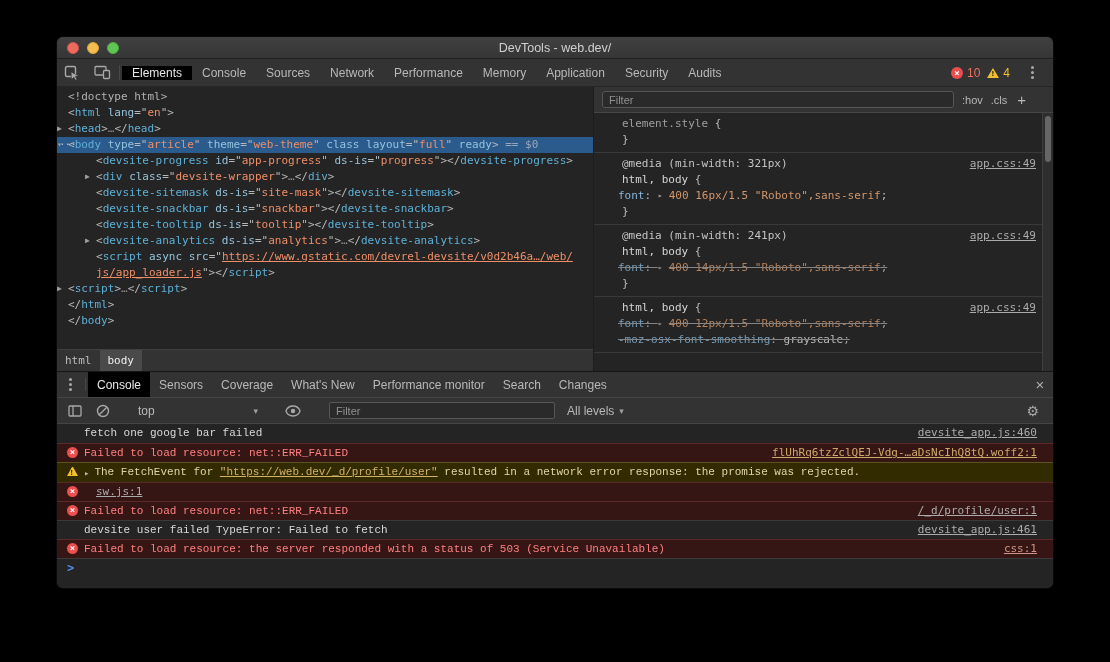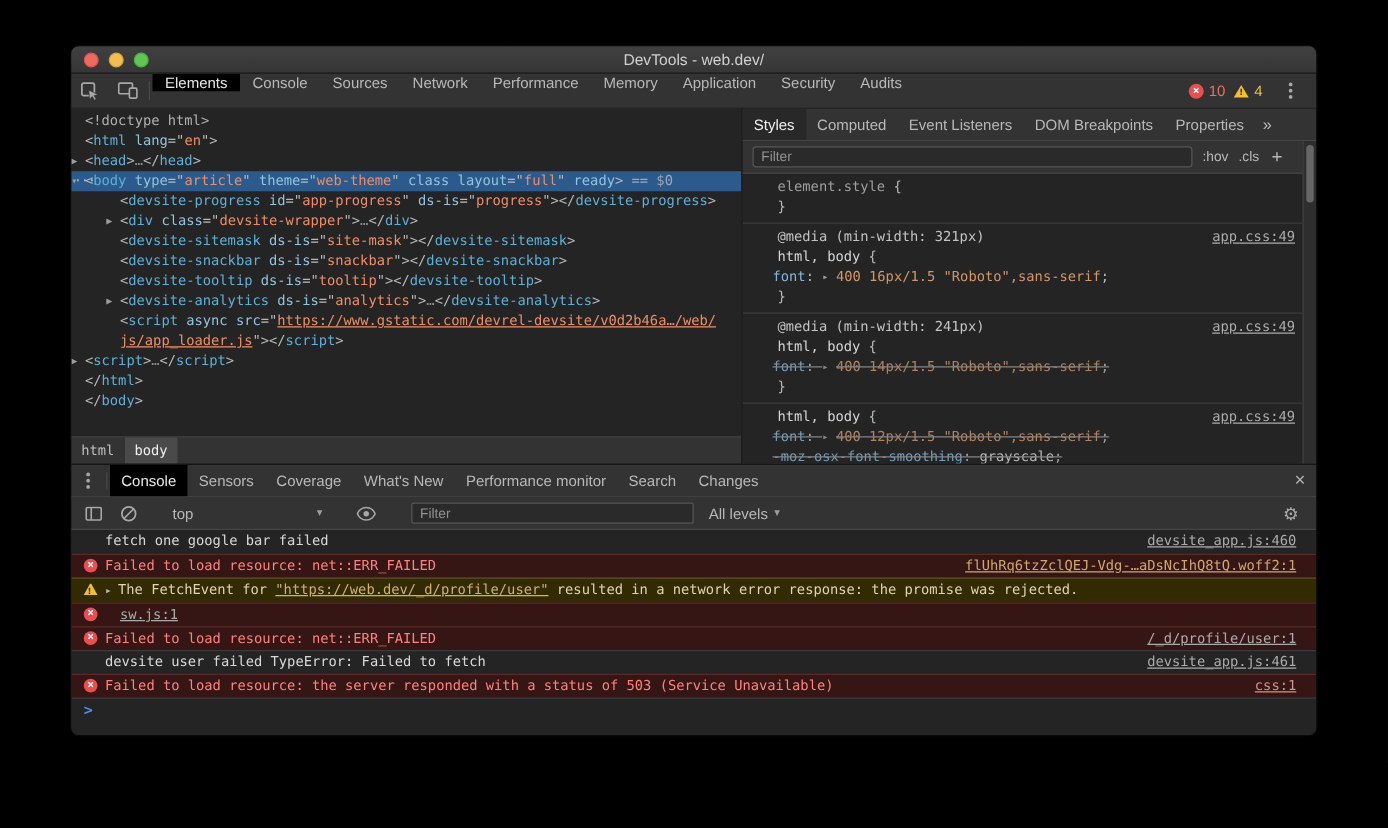--- a/index.html
+++ b/index.html
@@ -13,21 +13,21 @@
   .tl{width:12px;height:12px;border-radius:50%;display:inline-block;}
   .tl.red{background:#ee6a5f;border:1px solid #d5554b;}
   .tl.yellow{background:#f5bd4f;border:1px solid #dba63b;}
   .tl.green{background:#61c554;border:1px solid #4daf42;}
   .title{height:100%;display:flex;align-items:center;justify-content:center;color:#cfcfcf;font-size:12.5px;}
 
   
   .main-toolbar{height:28px;flex:0 0 28px;display:flex;align-items:stretch;background:#333;border-bottom:1px solid #262626;}
   .tbtn{border:0;background:transparent;display:flex;align-items:center;justify-content:center;width:30px;padding:0;cursor:pointer;}
   .vsep{width:1px;background:#484848;margin:6px 2px;}
-  .tabs{display:flex;align-items:flex-start;}
+  .tabs{display:flex;align-items:center;}
   .tab{display:flex;align-items:center;padding:0 10px;font-size:12px;color:#b8b8b8;cursor:pointer;white-space:nowrap;}
   .tab.active{background:#000;color:#e8e8e8;}
   .toolbar-right{margin-left:auto;display:flex;align-items:center;gap:7px;padding-right:6px;}
   .badge{display:flex;align-items:center;gap:4px;cursor:pointer;}
   .icon-err{display:inline-block;width:12px;height:12px;border-radius:50%;background:#ea4e4e;color:#fff;font:bold 9px/12px "DejaVu Sans Mono",monospace;text-align:center;}
   .err-num{color:#ef6e62;font-size:12px;}
   .icon-warn{display:inline-block;width:0;height:0;border-left:6px solid transparent;border-right:6px solid transparent;border-bottom:10px solid #f2bf2e;position:relative;}
   .icon-warn::after{content:"!";position:absolute;left:-2px;top:2px;font:bold 7px/8px "DejaVu Sans",sans-serif;color:#3a2d05;}
   .warn-num{color:#f2bf2e;font-size:12px;}
   .kebab{width:3px;height:3px;border-radius:50%;background:#a8a8a8;display:inline-block;box-shadow:0 -5px 0 #a8a8a8,0 5px 0 #a8a8a8;}
@@ -99,21 +99,21 @@
   .msg{display:flex;align-items:flex-start;min-height:19px;border-top:1px solid #3a3a3a;font:11px/18px "DejaVu Sans Mono",monospace;color:#d8d8d8;background:#242424;}
   .msg:first-child{border-top:none;}
   .msg.error{background:#351615;border-top-color:#5a2a28;color:#ff8080;}
   .msg.error + .msg.error{border-top-color:#5a2a28;}
   .msg.warning{background:#332b00;border-top-color:#5c521e;color:#e0d5a8;}
   .msg-icon{flex:0 0 11px;margin:3px 6px 0 10px;}
   .msg-icon.icon-err{width:11px;height:11px;line-height:11px;font-size:9px;margin-top:3px;}
   .msg-icon.icon-warn{margin-top:4px;border-left-width:5.5px;border-right-width:5.5px;border-bottom-width:9.5px;}
   .msg-icon.icon-none{visibility:hidden;height:11px;}
   .msg-expand{color:#b8b8b8;font-size:9px;margin-right:5px;margin-top:1px;}
-  .msg-text{flex:1;white-space:nowrap;overflow:hidden;}
+  .msg-text{flex:1;white-space:nowrap;overflow:hidden;font-family:Liberation Mono, monospace;}
   .msg-inline-link{text-decoration:underline;color:#d2b267;cursor:pointer;}
   .msg-src{margin-left:12px;margin-right:16px;color:#ababab;text-decoration:underline;white-space:nowrap;cursor:pointer;}
   .msg-src.gold{color:#cfa86a;}
   .msg-src.salmon{color:#d49288;}
   .console-prompt{border-top:1px solid #3a3a3a;height:19px;display:flex;align-items:center;padding-left:10px;}
   .prompt-chev{color:#4f8ee8;font:bold 12px "DejaVu Sans Mono",monospace;}
 </style>
 </head>
 <body>
 
@@ -188,28 +188,20 @@
             <div class="tree-line ind0"><span class="tok tok-arrow"></span><span class="tok tok-pun">&lt;/</span><span class="tok tok-tag">html</span><span class="tok tok-pun">&gt;</span></div>
             <div class="tree-line ind1"><span class="tok tok-arrow"></span><span class="tok tok-pun">&lt;/</span><span class="tok tok-tag">body</span><span class="tok tok-pun">&gt;</span></div>
           </div>
         <div class="crumbs">
           <span class="crumb">html</span>
           <span class="crumb active">body</span>
         </div>
       </div>
 
       <div class="styles-panel">
-        <div class="side-tabs">
-          <div class="tab active">Styles</div>
-          <div class="tab">Computed</div>
-          <div class="tab">Event Listeners</div>
-          <div class="tab">DOM Breakpoints</div>
-          <div class="tab">Properties</div>
-          <div class="overflow-chevron">»</div>
-        </div>
         <div class="filter-row">
           <input class="style-filter" placeholder="Filter" style="">
           <span class="mini-btn">:hov</span>
           <span class="mini-btn">.cls</span>
           <span class="mini-btn plus">+</span>
         </div>
         <div class="styles-scroll">
             <div class="style-section">
               <div class="style-line"><span class="tok tok-seld">element.style</span><span class="tok tok-pun"> {</span></div>
               <div class="style-line"><span class="tok tok-pun">}</span></div>

